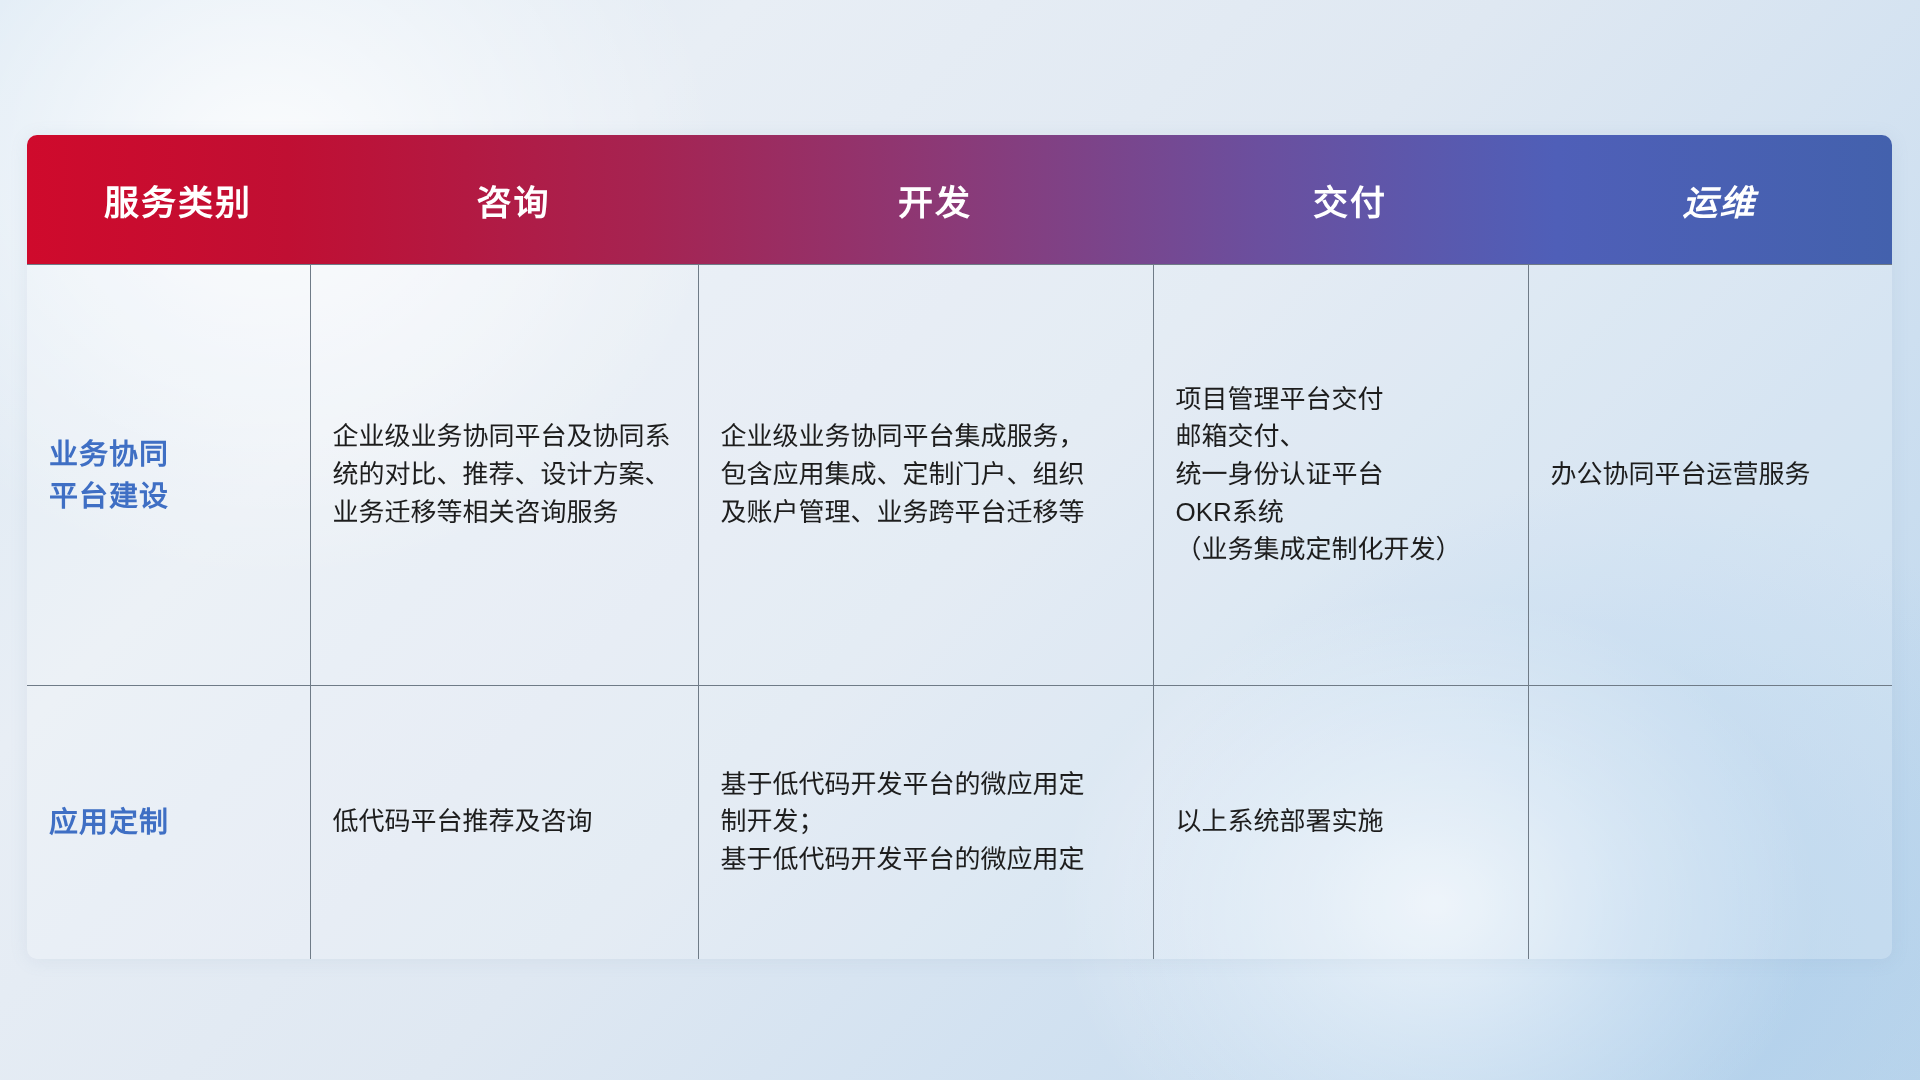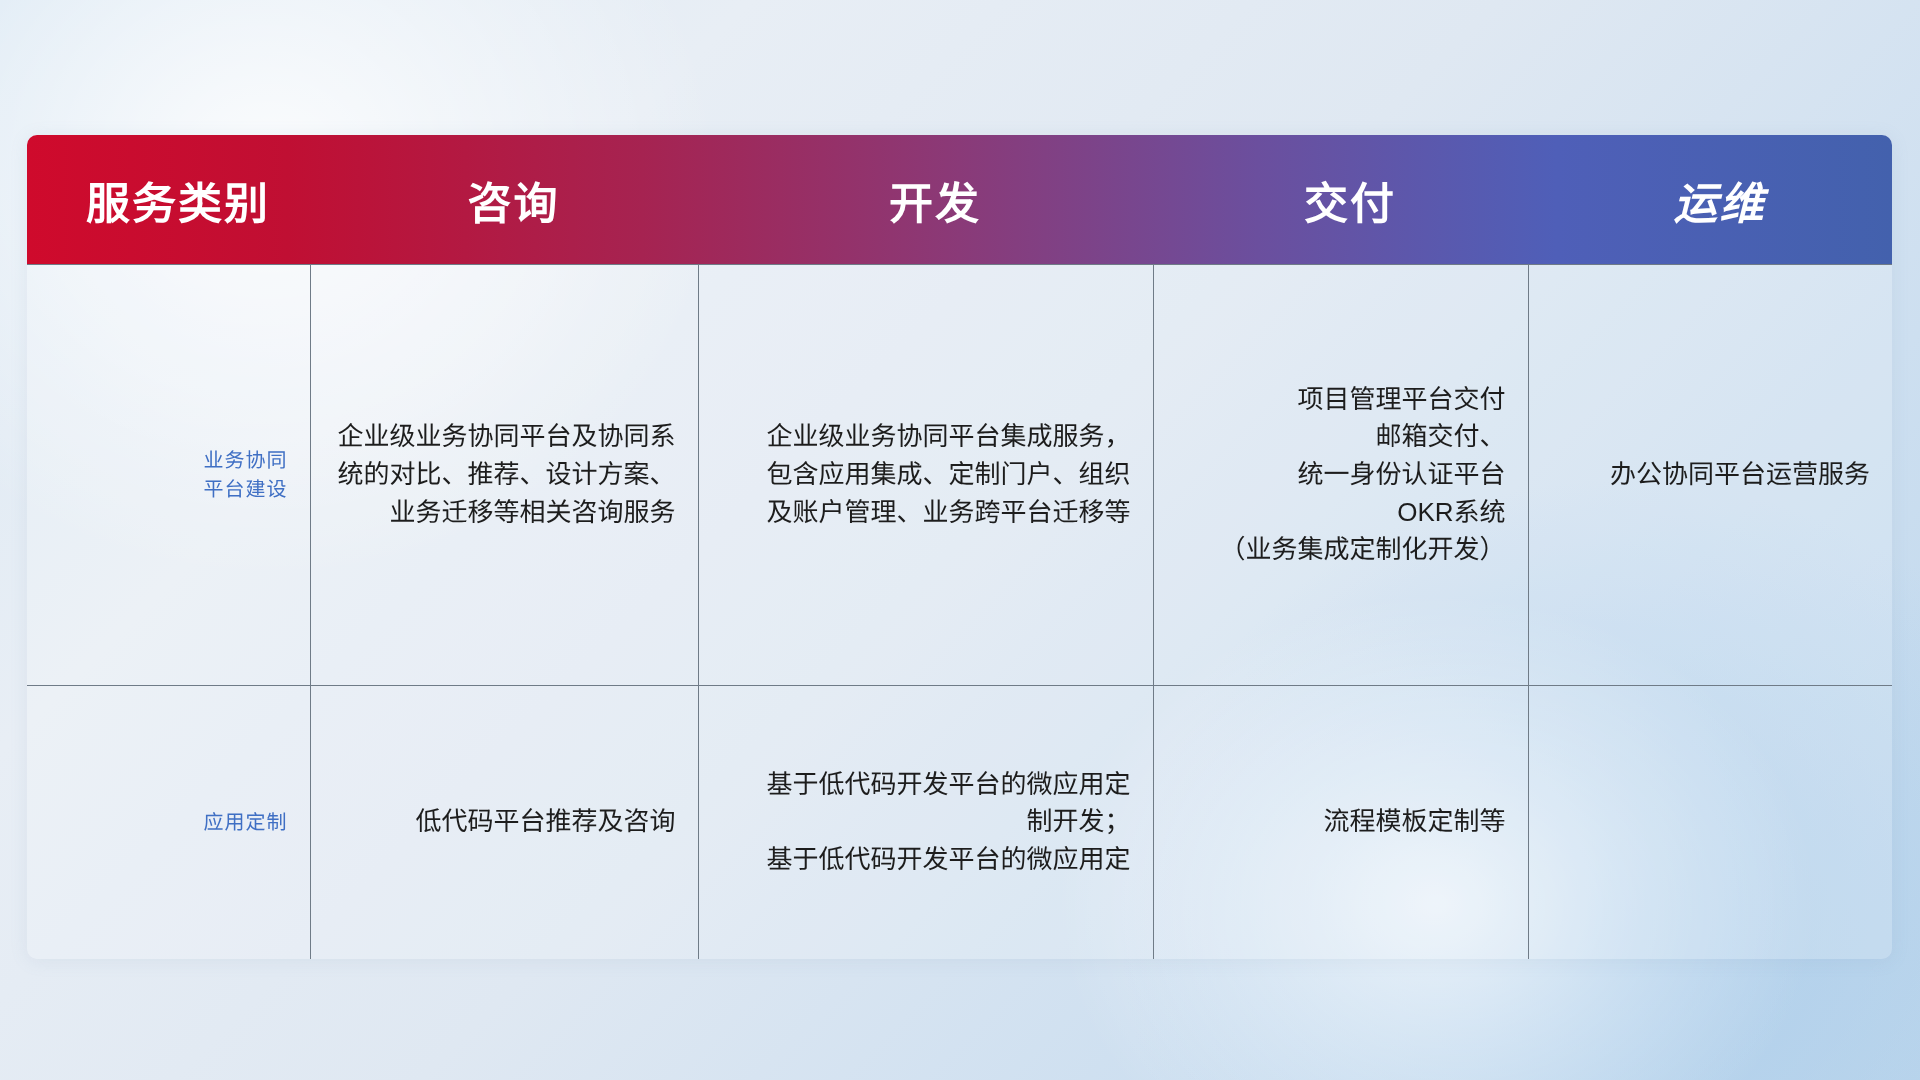--- a/index.html
+++ b/index.html
@@ -51,21 +51,21 @@
   table.svc {
     width: 100%;
     height: 100%;
     border-collapse: collapse;
     table-layout: fixed;
   }
 
   thead th {
     height: 127px;
     color: #ffffff;
-    font-size: 44px;
+    font-size: 35px;
     font-weight: bold;
     letter-spacing: 2px;
     text-align: center;
     vertical-align: middle;
     border: none;
     position: relative;
     padding-left: 20px;
   }
   thead tr {
     background: linear-gradient(90deg,
@@ -84,28 +84,28 @@
     border-top-right-radius: 10px;
     font-style: italic;
   }
 
   tbody td {
     border: 1px solid #6f7b87;
     padding: 14px 22px;
     font-size: 26px;
     line-height: 1.45;
     color: #1d1d1d;
-    text-align: right;
+    text-align: left;
     vertical-align: middle;
     word-break: break-word;
   }
   tbody td.rowhead {
     color: #3f6fc4;
-    font-weight: normal;
-    font-size: 20px;
+    font-weight: bold;
+    font-size: 29px;
     letter-spacing: 1px;
     border-left: none;
     margin-top: 40px;
   }
   tbody tr td:last-child {
     border-right: none;
     margin-left: 41px;
   }
   tbody tr:last-child td {
     border-bottom: none;
@@ -181,19 +181,19 @@
         </td>
         <td class="cell-lines">
           <div>低代码平台推荐及咨询</div>
         </td>
         <td class="cell-lines">
           <div>基于低代码开发平台的微应用定</div>
           <div>制开发；</div>
           <div>基于低代码开发平台的微应用定</div>
         </td>
         <td class="cell-lines">
-          <div>流程模板定制等</div>
+          <div>以上系统部署实施</div>
         </td>
         <td class="empty"></td>
       </tr>
     </tbody>
   </table>
 </div>
 
 </body></html>

